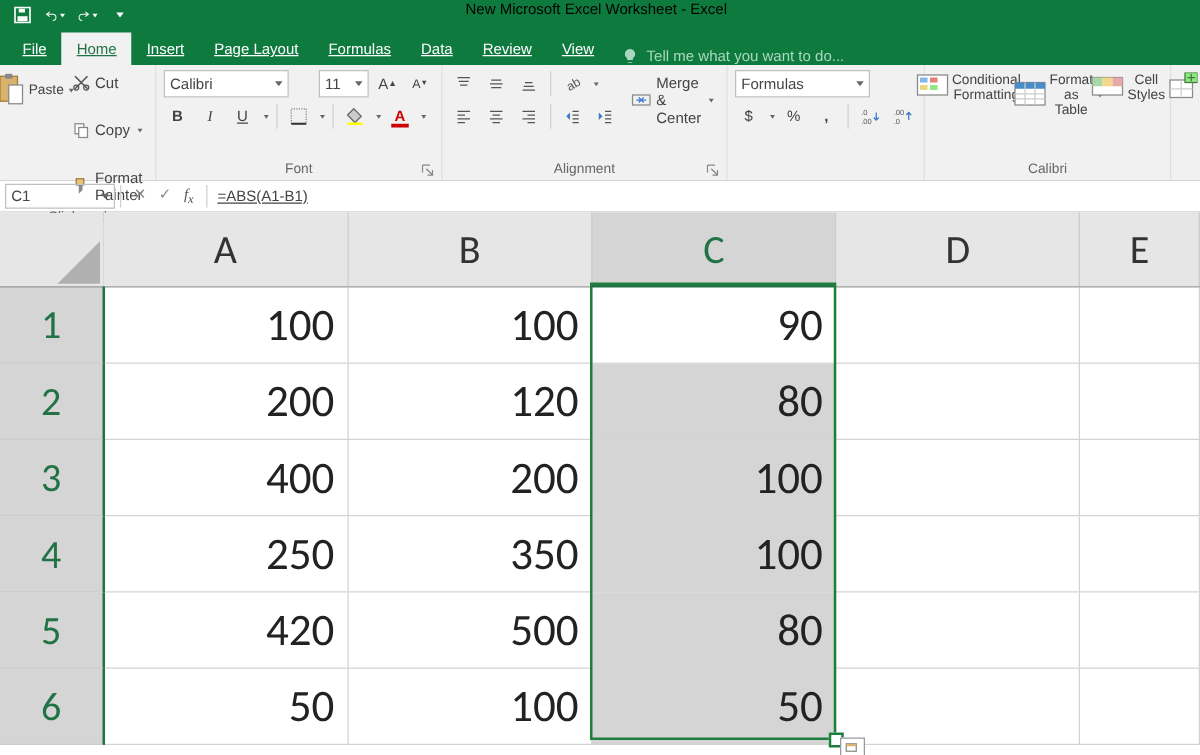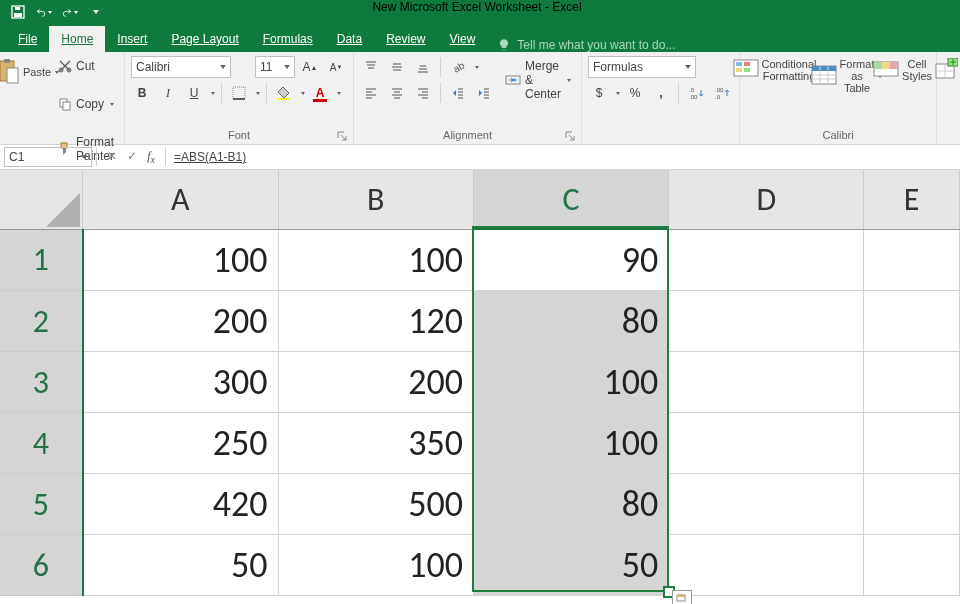--- a/index.html
+++ b/index.html
@@ -447,21 +447,21 @@
   <tr>
     <th class="rowhead sel">2</th>
     <td class="cell">200</td>
     <td class="cell">120</td>
     <td class="cell selrange">80</td>
     <td class="cell"></td>
     <td class="cell"></td>
   </tr>
   <tr>
     <th class="rowhead sel">3</th>
-    <td class="cell">300</td>
+    <td class="cell">400</td>
     <td class="cell">200</td>
     <td class="cell selrange">100</td>
     <td class="cell"></td>
     <td class="cell"></td>
   </tr>
   <tr>
     <th class="rowhead sel">4</th>
     <td class="cell">250</td>
     <td class="cell">350</td>
     <td class="cell selrange">100</td>

